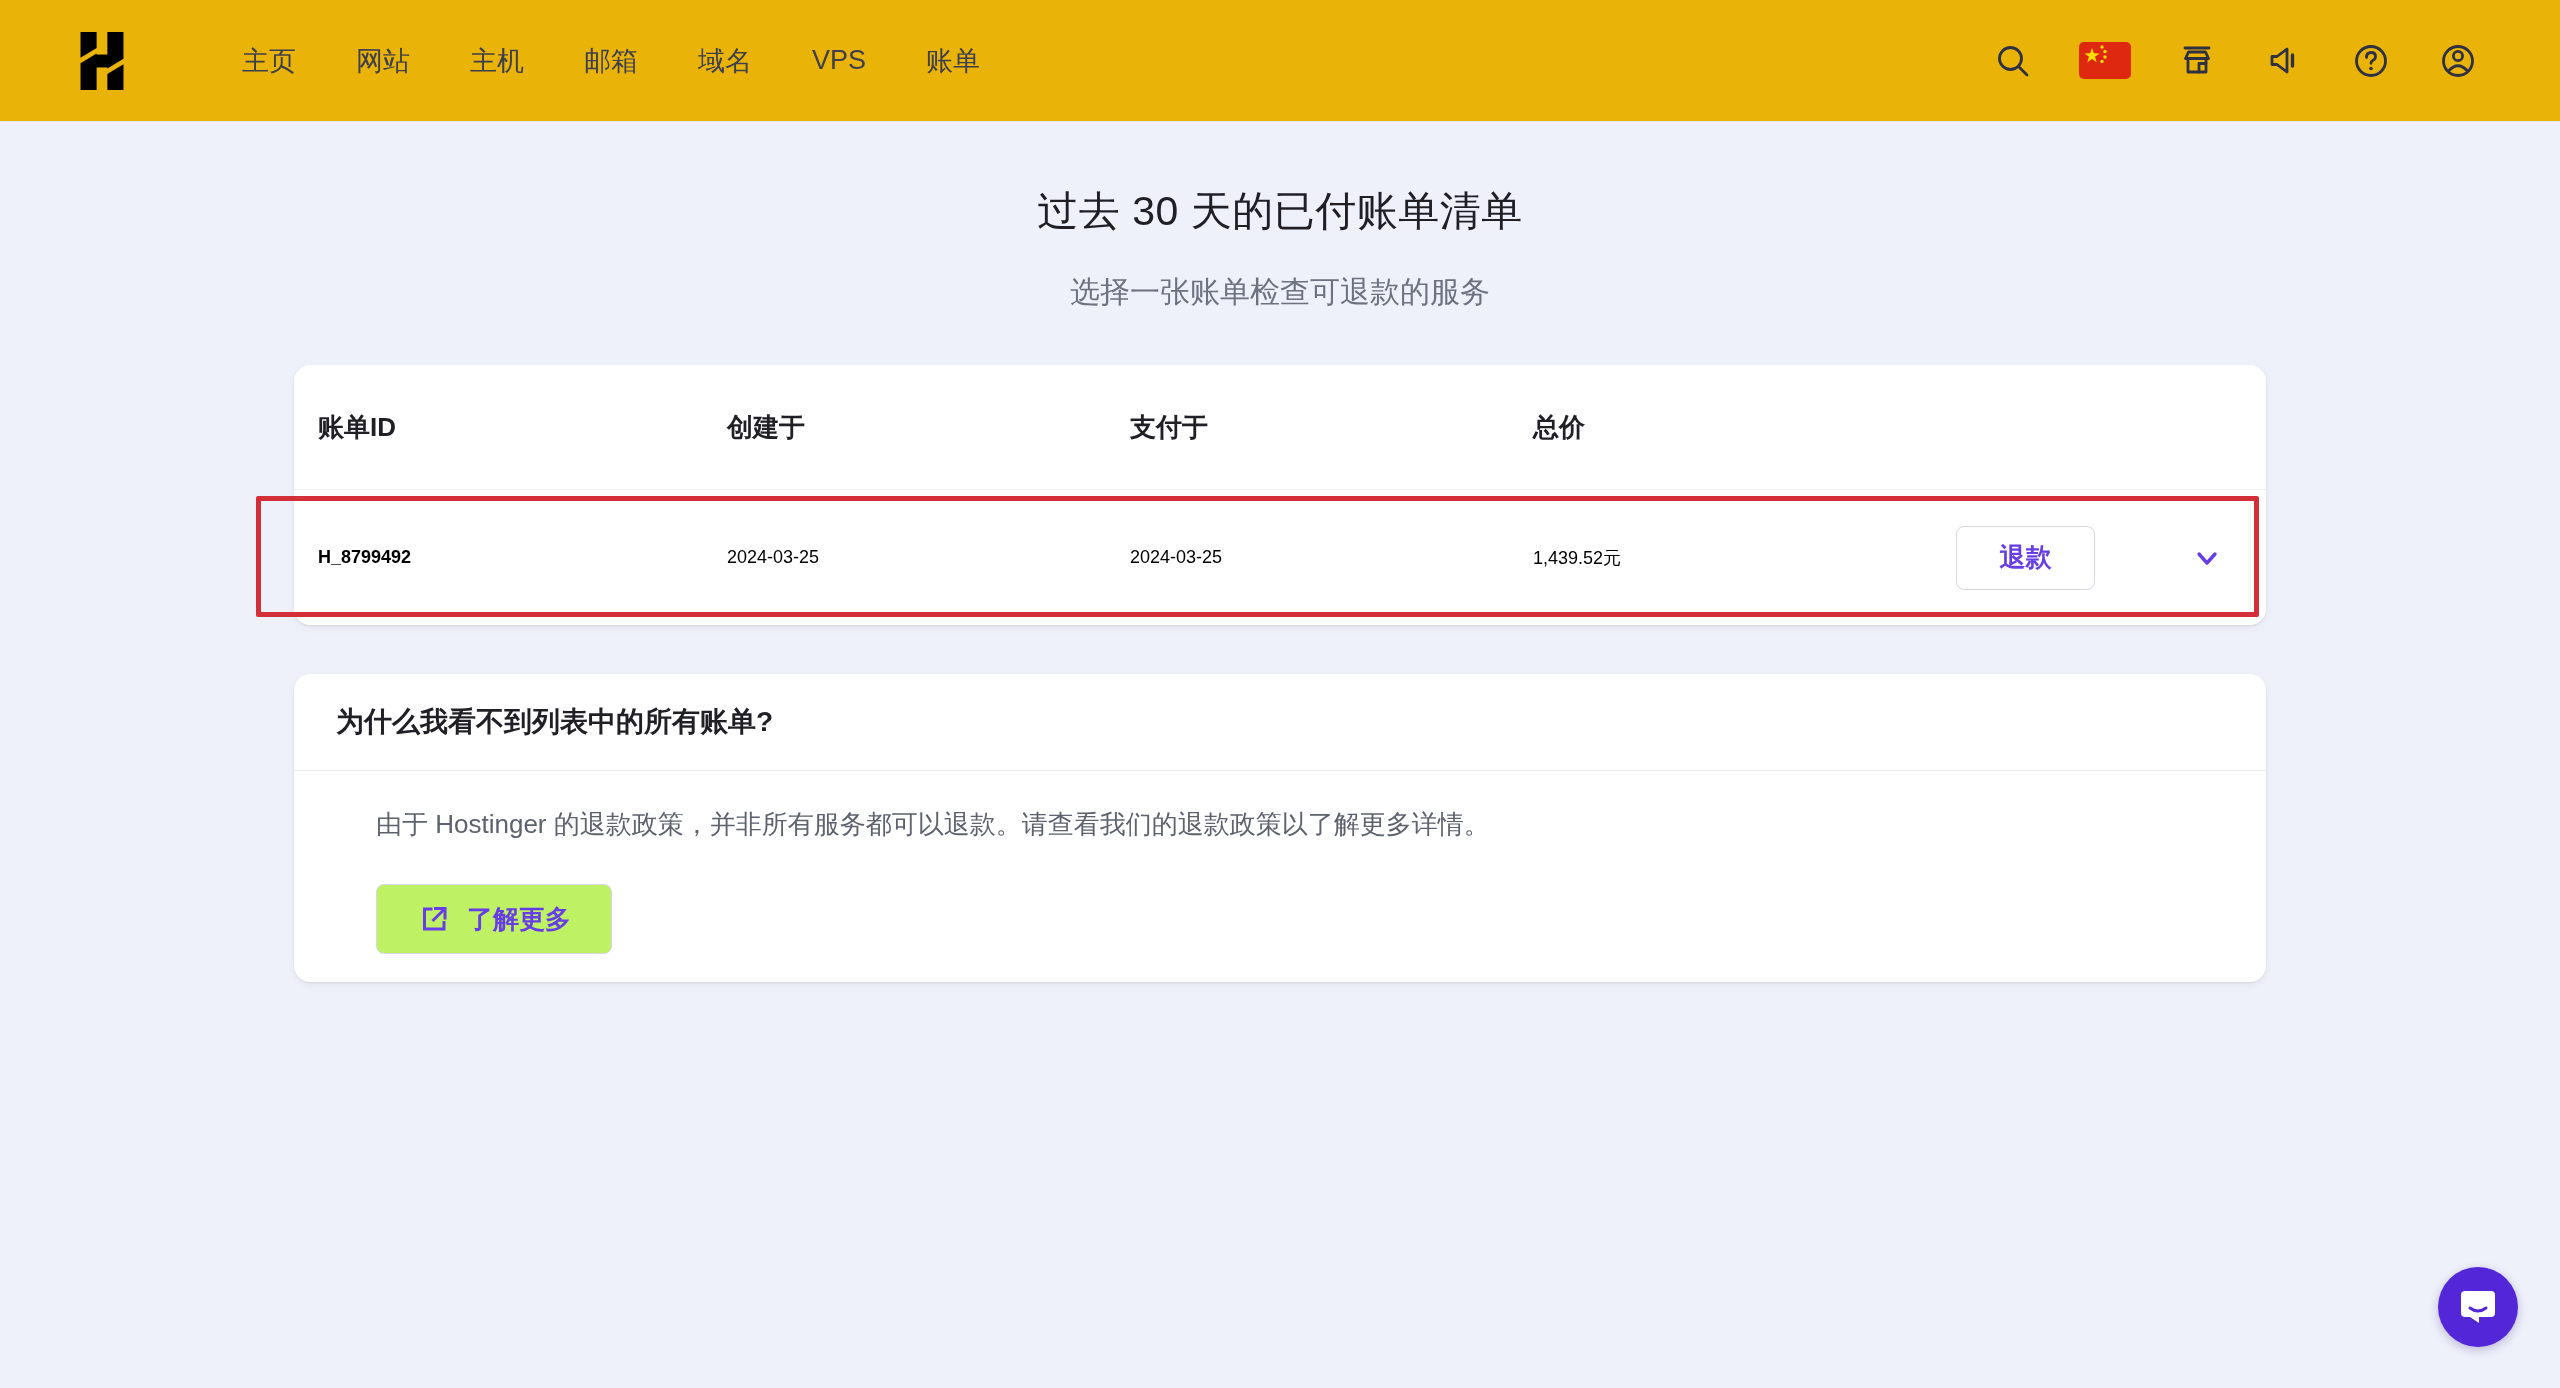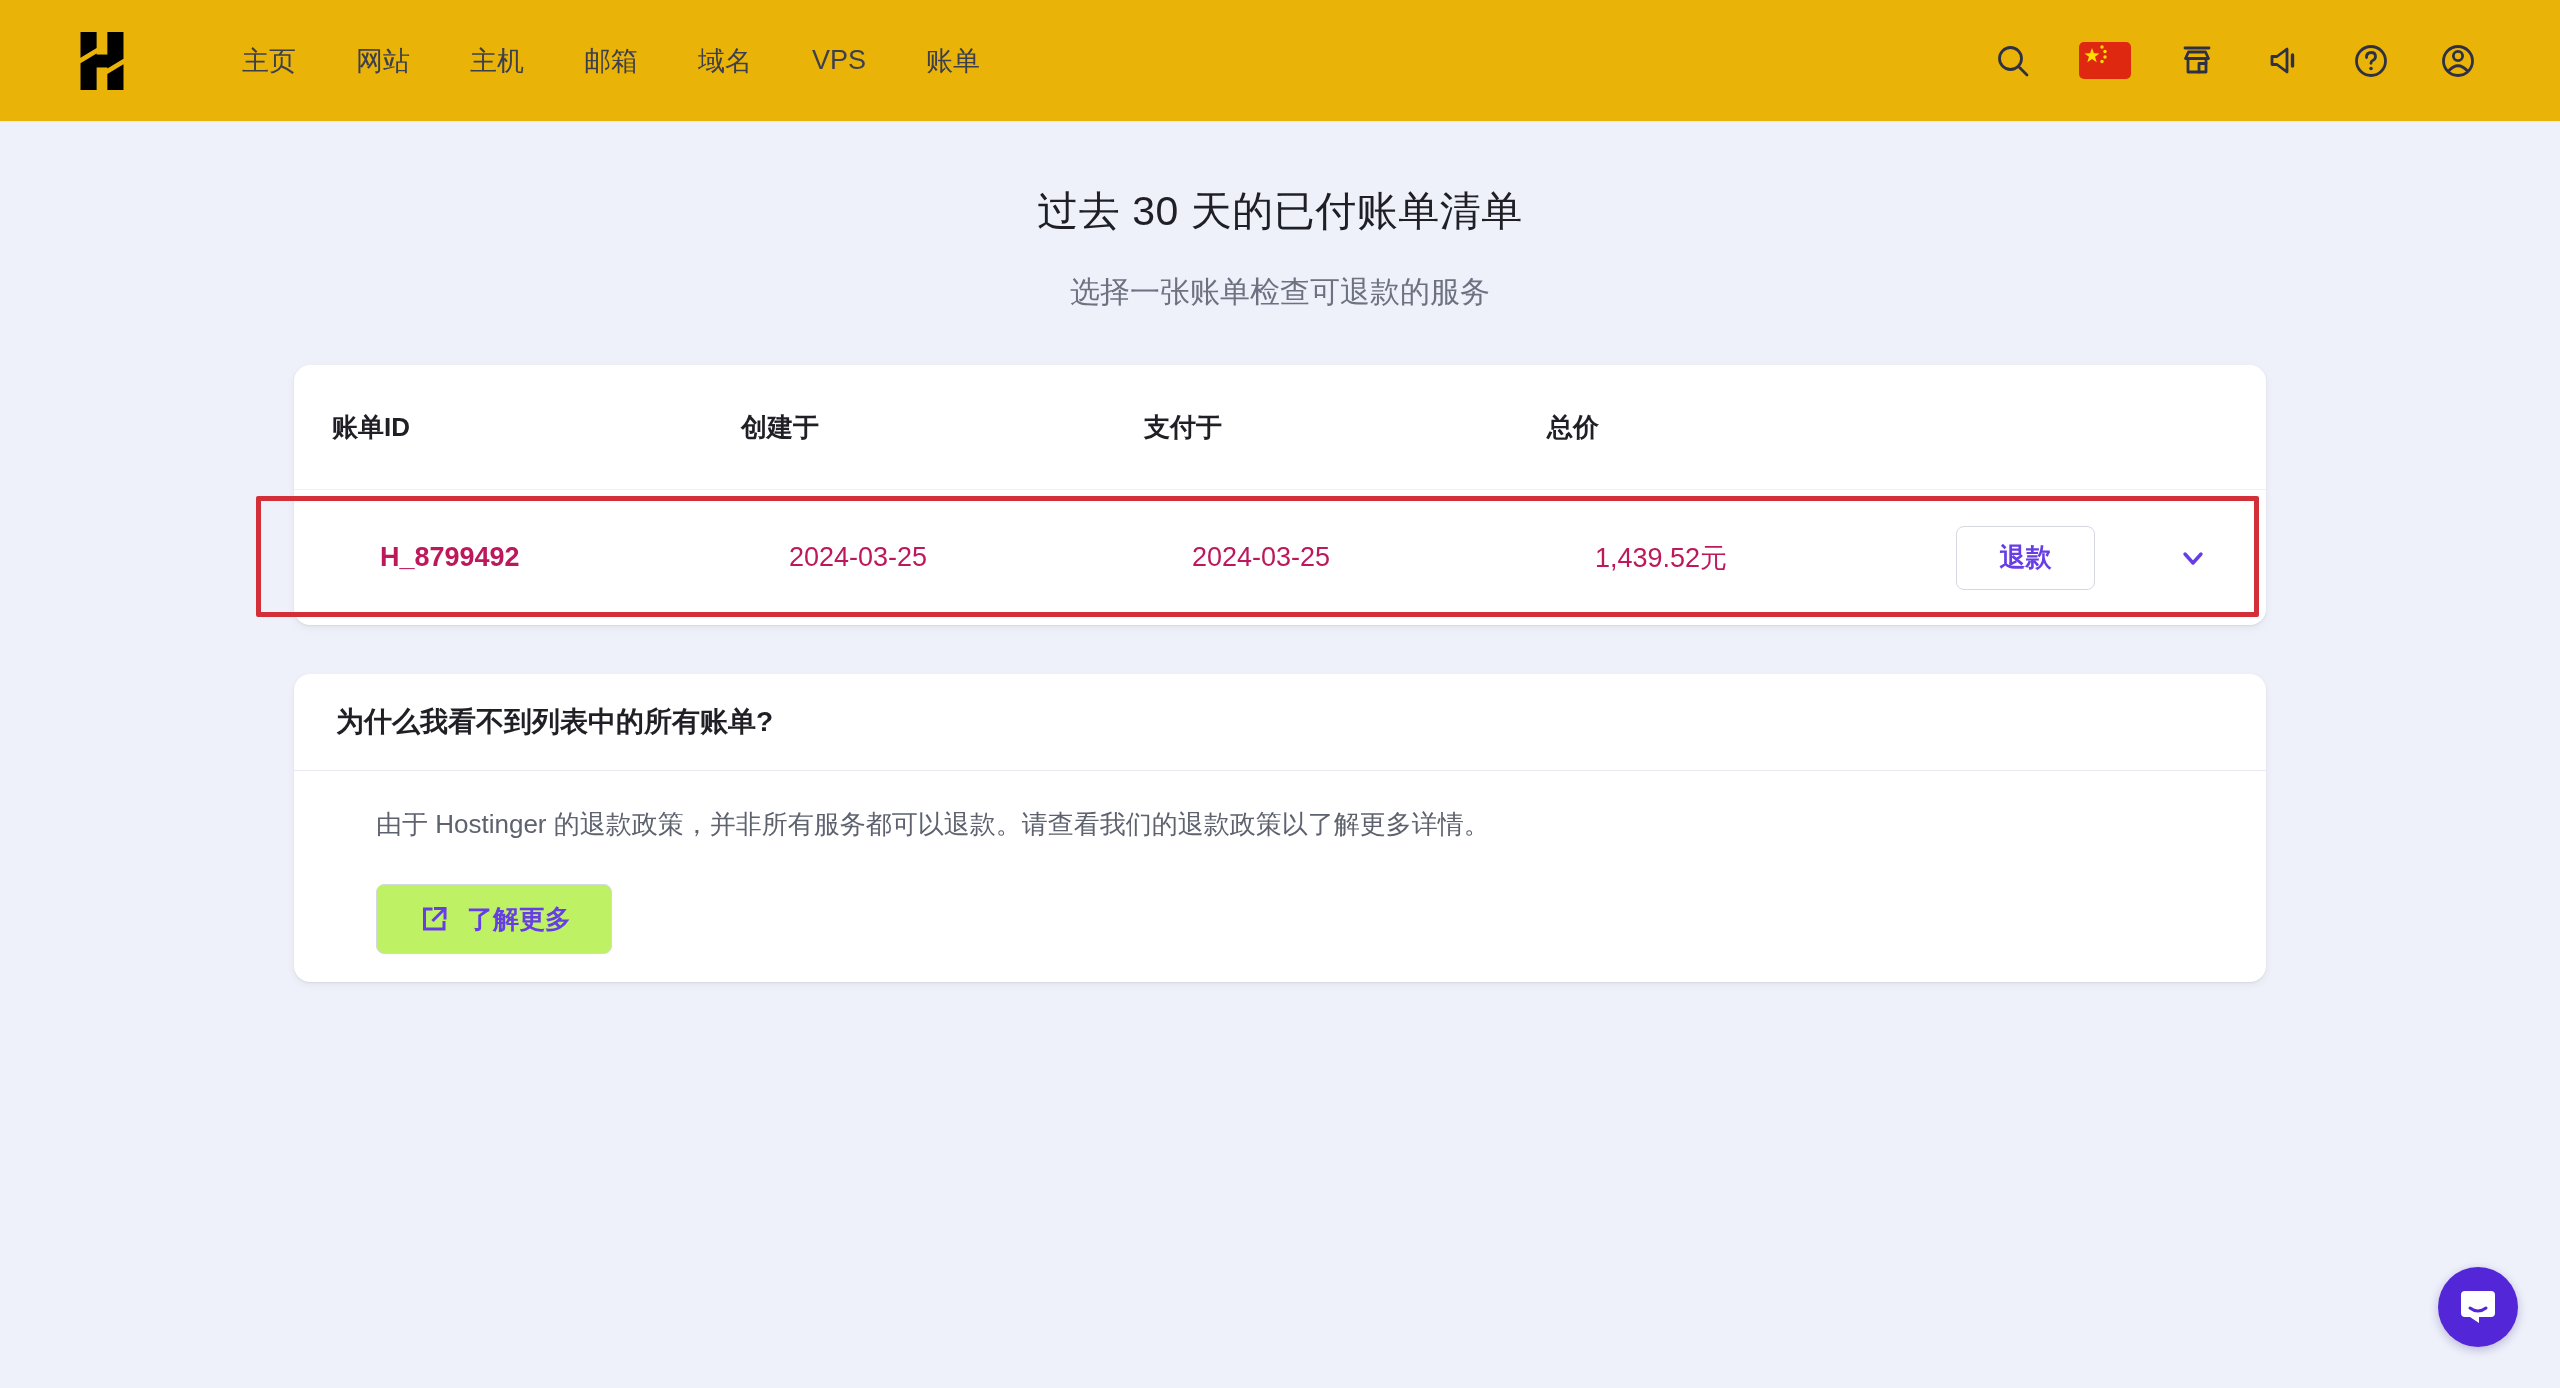--- a/index.html
+++ b/index.html
@@ -60,26 +60,26 @@
     background: #ffffff;
     border-radius: 16px;
     box-shadow: 0 1px 2px rgba(20,20,43,.07), 0 3px 8px rgba(20,20,43,.05);
   }
 
   
   .tbl-row {
     display: grid;
     grid-template-columns: 409px 403px 403px 346px 1fr 70px;
     align-items: center;
-    padding: 0 38px;
+    padding: 0 24px;
   }
   .tbl-head { height: 125px; border-bottom: 1px solid #eef0f4; }
   .tbl-head .cell { font-size: 26px; font-weight: 700; color: #1f1f25; }
   .tbl-data { height: 135px; }
-  .tbl-data .cell { font-size: 27px; color: #be185d; margin-left: 48px; }
+  .tbl-data .cell { font-size: 18px; color: #000000; }
   .cell-id { font-weight: 600; }
   .refund-btn {
     justify-self: center;
     width: 139px;
     height: 64px;
     background: #ffffff;
     border: 1px solid #d5d8e0;
     border-radius: 8px;
     font-family: inherit;
     font-size: 26px;

